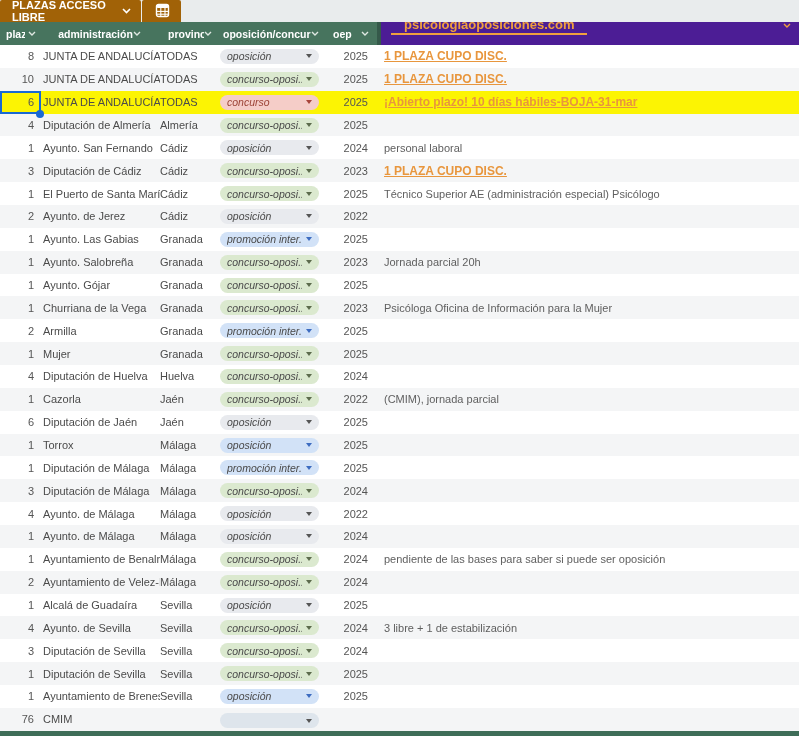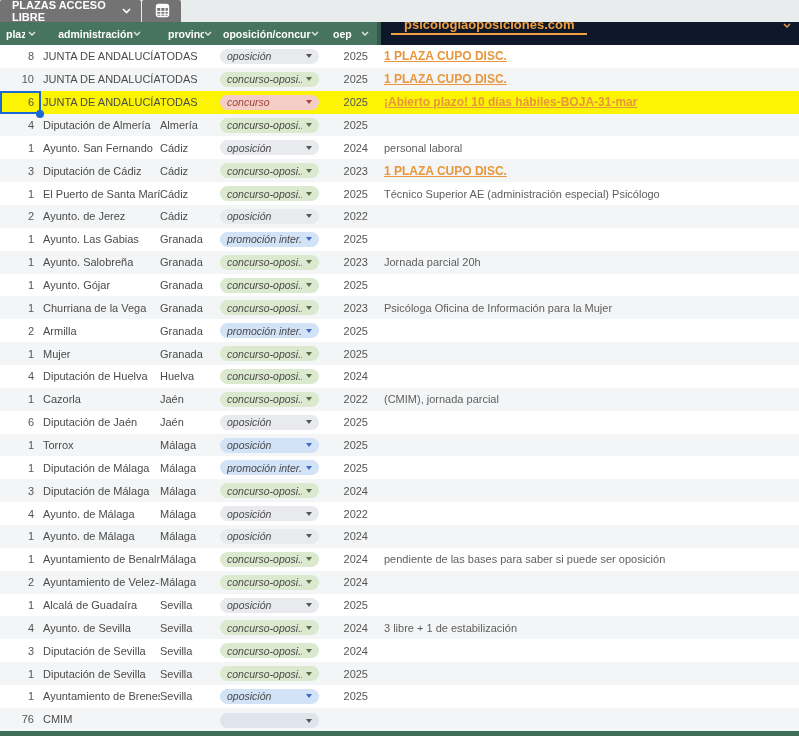--- a/index.html
+++ b/index.html
@@ -1,39 +1,39 @@
 <!DOCTYPE html>
 <html><head>
 <meta charset="utf-8">
 <style>
   * { margin:0; padding:0; box-sizing:border-box; }
   html,body { width:799px; height:736px; overflow:hidden; background:#fff;
     font-family:"Liberation Sans", sans-serif; }
 
   
   .tabbar { height:22px; background:#e9eced; display:flex; align-items:stretch; }
-  .tab { background:#737373; color:#fff; display:flex; align-items:center;
+  .tab { background:#a16207; color:#fff; display:flex; align-items:center;
     gap:11px; padding:0 10px 0 12px; font-size:11px; font-weight:bold;
     border-radius:2px 2px 0 0; cursor:default; }
   .tab.active { width:141px; }
   .tab.icon-tab { width:39px; justify-content:center; margin-left:1px; }
   .tab-chevron svg, .hchev svg { display:block; }
 
   
   .hdr { height:23px; display:flex; background:#47745e; color:#fff;
     font-size:10.5px; font-weight:bold; align-items:stretch; }
   .hcell { display:flex; align-items:center; justify-content:space-between; overflow:hidden; }
   .hlabel { white-space:nowrap; overflow:hidden; }
   .h-pla  { width:40px;  padding:0 4px 0 6px; }
   .h-pla .hlabel { max-width:19px; }
   .h-admin{ width:120px; padding:0 5px 0 4px;justify-content:center; }
   .h-prov { width:56px;  padding:0 4px 0 8px; }
   .h-tipo { width:108px; padding:0 5px 0 7px; }
   .h-oep  { width:53px;  padding:0 8px 0 9px; }
-  .h-link { flex:1; background:#0f172a; border-left:4px solid #35594a;
+  .h-link { flex:1; background:#4c1d95; border-left:4px solid #35594a;
     padding:0 8px 16px 10px; }
   .h-link .link-label { color:#f0a03e; font-size:13px; font-weight:bold;
     border-bottom:2px solid #f0a03e; padding:0 13px 1px 13px; white-space:nowrap; }
 
   
   .rows { height:686px; display:flex; flex-direction:column; position:relative; }
   .row { flex:1; display:flex; align-items:center; font-size:11px; color:#4b4b4b;
     background:#fff; min-height:0; }
   .row.alt { background:#f4f5f6; }
   .row.highlight { background:#fcf403; }

